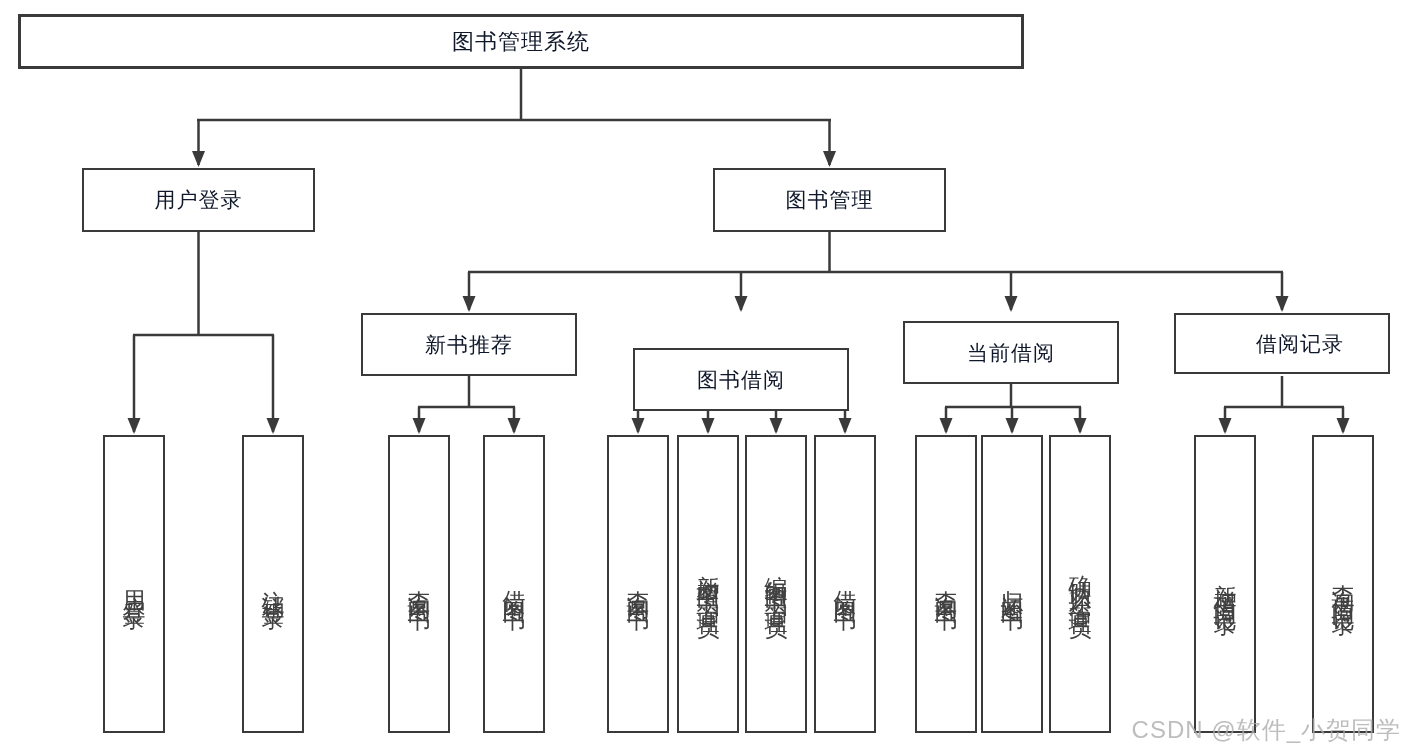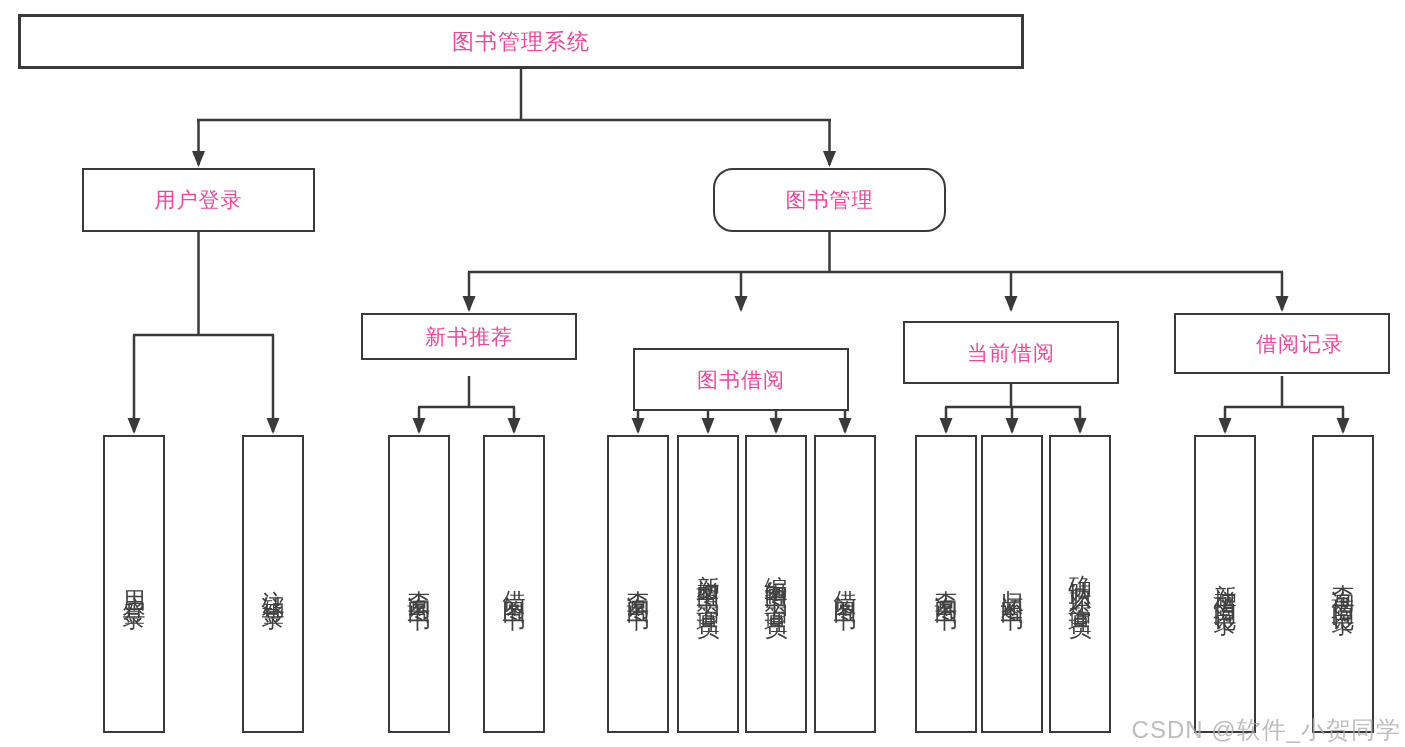--- a/index.html
+++ b/index.html
@@ -24,21 +24,21 @@
   .hbox {
     position: absolute;
     box-sizing: border-box;
     background: #ffffff;
     border: 2.5px solid #3a3a3a;
     display: flex;
     align-items: center;
     justify-content: center;
     font-size: 21px;
     letter-spacing: 1px;
-    color: #ec4899;
+    color: #0f172a;
     z-index: 2;
   }
   .root {
     border-width: 3px;
     font-size: 22px;
   }
   .vbox {
     position: absolute;
     box-sizing: border-box;
     top: 435px;
@@ -126,25 +126,25 @@
     </g>
   </svg>
 
   <div class="hbox root" style="left:18px; top:14px; width:1006px; height:55px;">
     <span>图书管理系统</span>
   </div>
 
   <div class="hbox" style="left:82px; top:168px; width:233px; height:64px;">
     <span>用户登录</span>
   </div>
-  <div class="hbox" style="left:713px; top:168px; width:233px; height:64px;border-radius:20px;">
+  <div class="hbox" style="left:713px; top:168px; width:233px; height:64px;">
     <span>图书管理</span>
   </div>
 
-  <div class="hbox" style="left:361px; top:313px; width:216px; height:47px;">
+  <div class="hbox" style="left:361px; top:313px; width:216px; height:63px;">
     <span>新书推荐</span>
   </div>
   <div class="hbox" style="left:633px; top:313px; width:216px; height:63px;margin-top:35px;">
     <span>图书借阅</span>
   </div>
   <div class="hbox" style="left:903px; top:321px; width:216px; height:63px;">
     <span>当前借阅</span>
   </div>
   <div class="hbox" style="left:1174px; top:313px; width:216px; height:61px;padding-left:36px;">
     <span>借阅记录</span>

